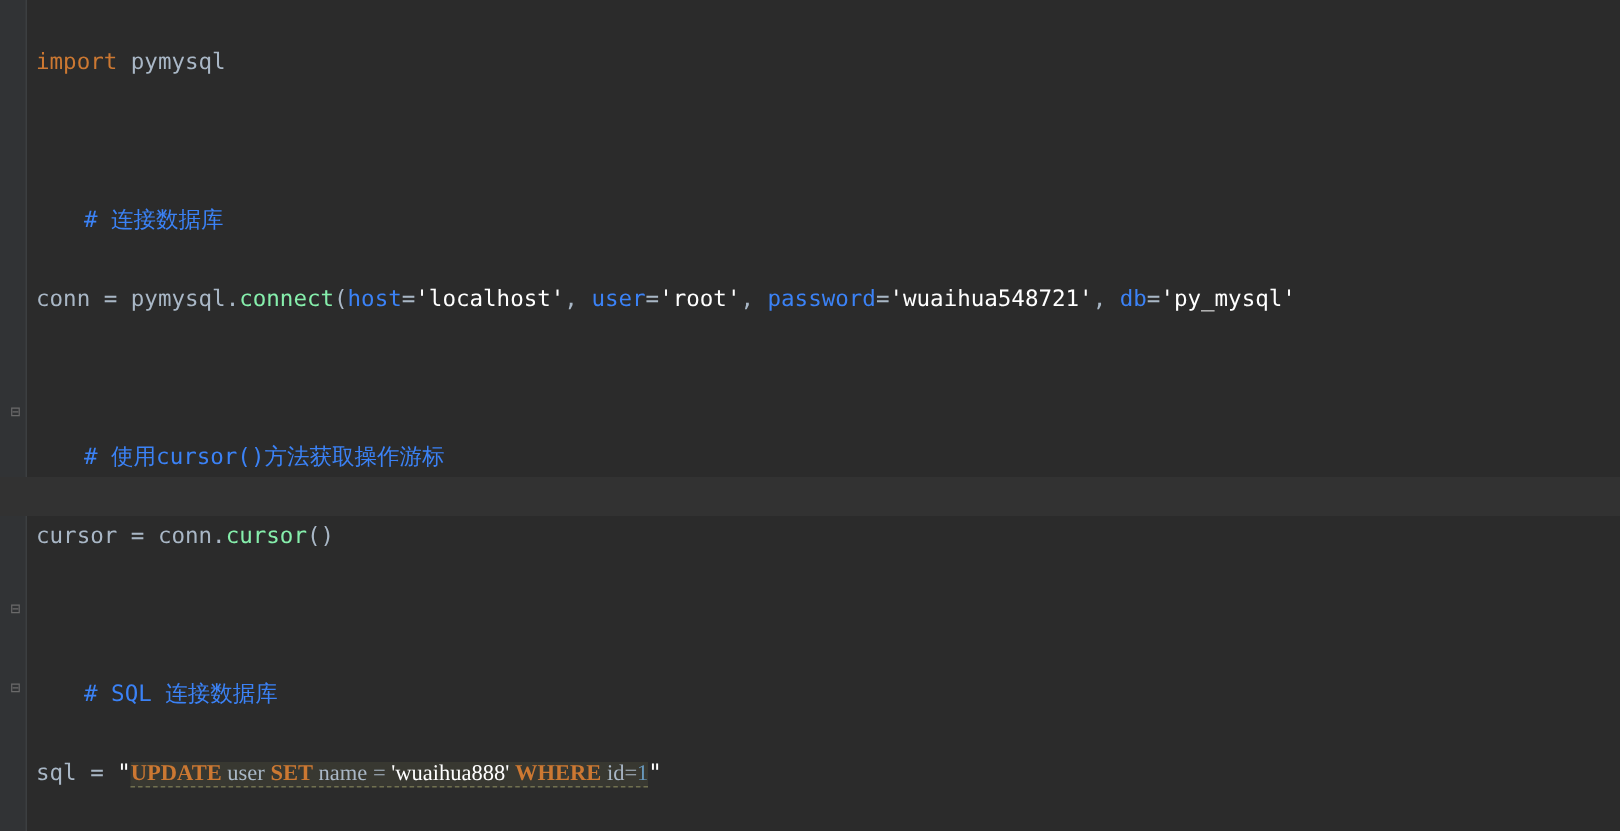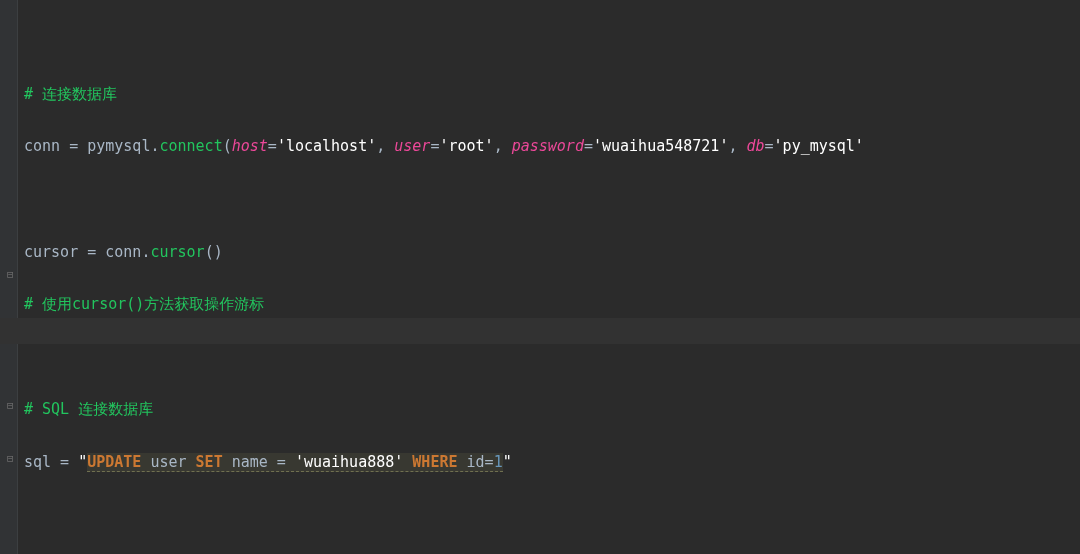--- a/index.html
+++ b/index.html
@@ -33,61 +33,63 @@
   .code-area {
     position: absolute;
     left: 24px;
     top: 2px;
     right: 0;
     white-space: pre;
   }
   .line { height: 26.3px; }
   .kw { color: #cc7832; }
   .ident { color: #a9b7c6; }
-  .call { color: #22c55e; }
-  .param { color: #ec4899; font-style: italic; }
+  .call { color: #86efac; }
+  .param { color: #3b82f6; }
   .str { color: #ffffff; }
   .sqlkw { color: #cc7832; font-weight: bold; }
   .sqlident { color: #a9b7c6; }
   .num { color: #6897bb; }
-  .comment { color: #22c55e; }
+  .comment { color: #3b82f6; margin-left: 32px; }
   .punct { color: #a9b7c6; }
   .op { color: #a9b7c6; }
   .hl-line {
     position: absolute;
     left: 0;
     width: 1080px;
     height: 26.3px;
     background: #323232;
     z-index: 0;
   }
   .code-area > div { position: relative; z-index: 1; }
   .sql-hl {
     background: rgba(80,80,60,0.35);
     border-bottom: 1px dashed #707050;
+    font-family: Liberation Serif, serif;
   }
 </style>
 </head>
 <body>
 
 <div class="gutter">
   <span class="fold" style="top: 269px;">⊟</span>
   <span class="fold" style="top: 400px;">⊟</span>
   <span class="fold" style="top: 453px;">⊟</span>
 </div>
 
 <div class="hl-line" style="top: 317.6px;"></div>
 
 <div class="code-area">
+<div class="line"><span class="kw">import</span><span class="punct"> </span><span class="ident">pymysql</span></div>
 <div class="line"></div>
 <div class="line"><span class="comment"># 连接数据库</span></div>
 <div class="line"><span class="ident">conn</span><span class="op"> = </span><span class="ident">pymysql</span><span class="punct">.</span><span class="call">connect</span><span class="punct">(</span><span class="param">host</span><span class="op">=</span><span class="str">'localhost'</span><span class="punct">, </span><span class="param">user</span><span class="op">=</span><span class="str">'root'</span><span class="punct">, </span><span class="param">password</span><span class="op">=</span><span class="str">'wuaihua548721'</span><span class="punct">, </span><span class="param">db</span><span class="op">=</span><span class="str">'py_mysql'</span></div>
 <div class="line"></div>
+<div class="line"><span class="comment"># 使用cursor()方法获取操作游标</span></div>
 <div class="line"><span class="ident">cursor</span><span class="op"> = </span><span class="ident">conn</span><span class="punct">.</span><span class="call">cursor</span><span class="punct">()</span></div>
-<div class="line"><span class="comment"># 使用cursor()方法获取操作游标</span></div>
 <div class="line"></div>
 <div class="line"><span class="comment"># SQL 连接数据库</span></div>
 <div class="line"><span class="ident">sql</span><span class="op"> = </span><span class="str">"</span><span class="sql-hl"><span class="sqlkw">UPDATE</span><span> </span><span class="sqlident">user</span><span> </span><span class="sqlkw">SET</span><span> </span><span class="sqlident">name</span><span class="op"> = </span><span class="str">'wuaihua888'</span><span> </span><span class="sqlkw">WHERE</span><span> </span><span class="sqlident">id</span><span class="op">=</span><span class="num">1</span></span><span class="str">"</span></div>
 
 
 
 
 
 
 

